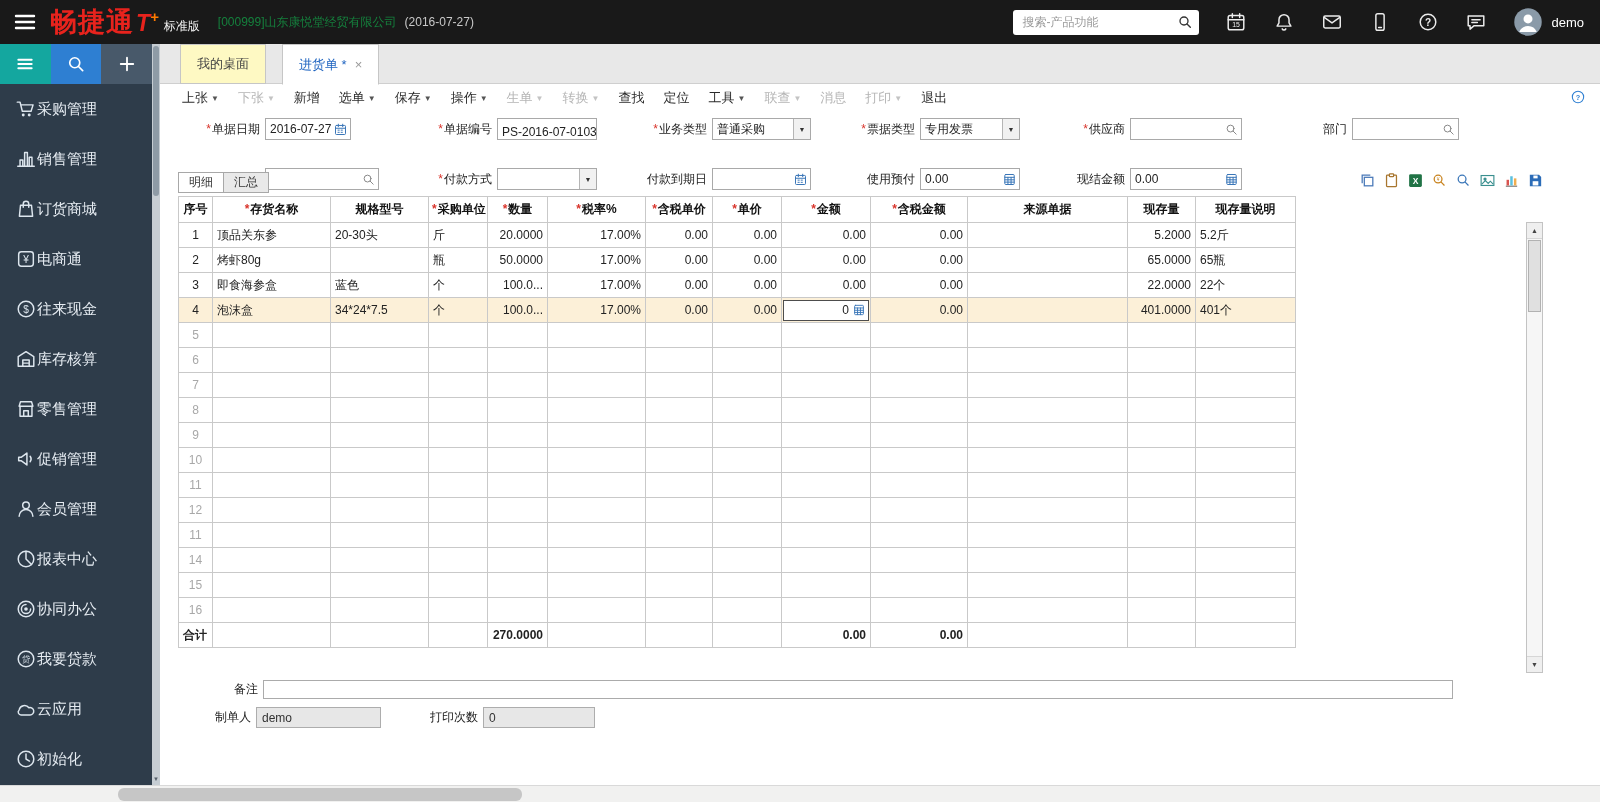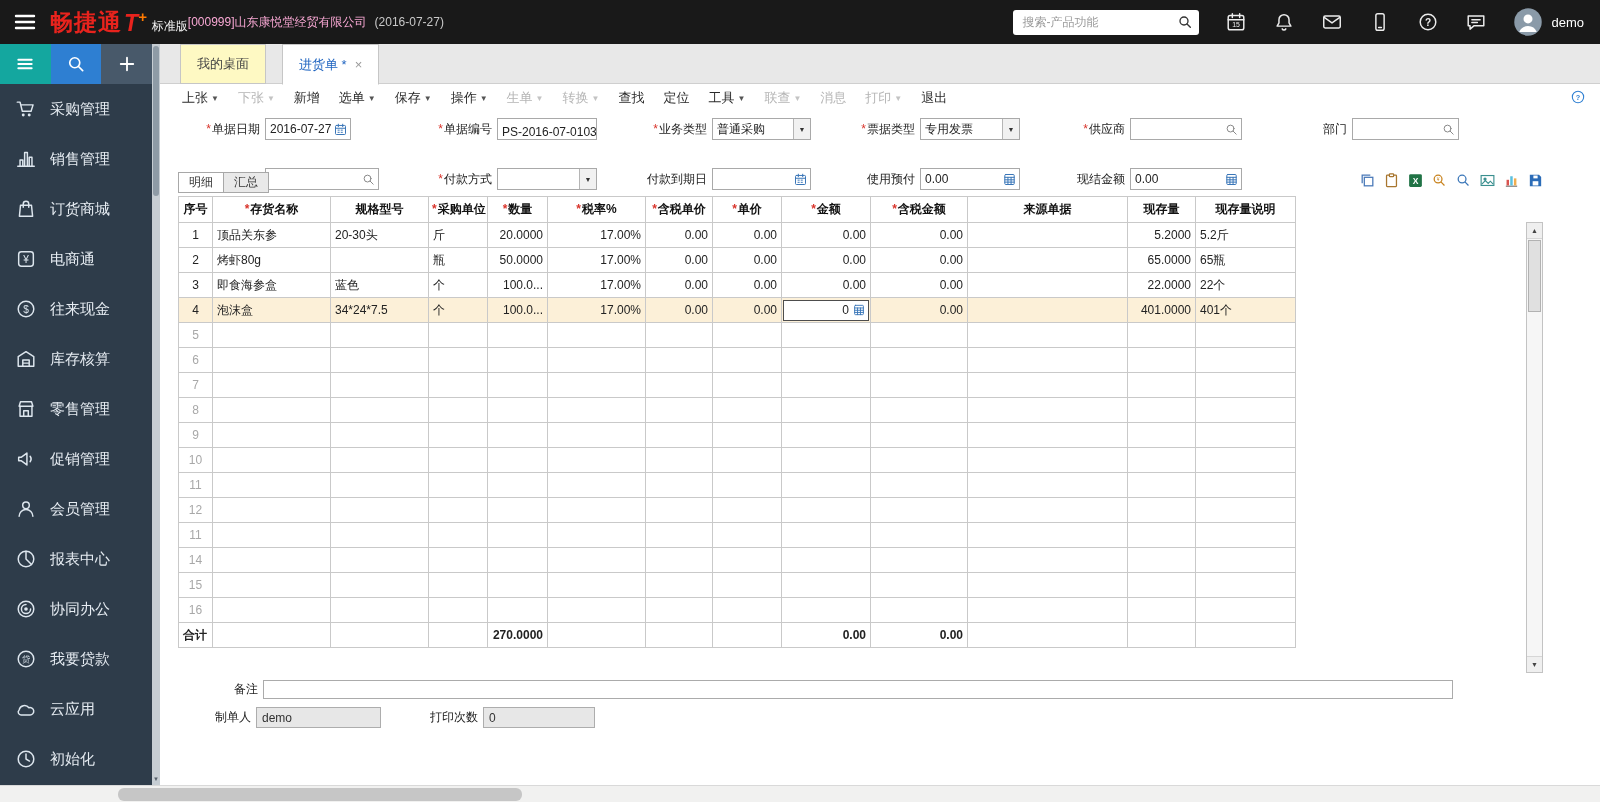--- a/index.html
+++ b/index.html
@@ -5,46 +5,46 @@
   * { box-sizing: border-box; margin: 0; padding: 0; }
   html,body { width:1600px; height:802px; overflow:hidden; }
   body { font-family:"Liberation Sans","DejaVu Sans",sans-serif; font-size:12px; color:#222; background:#fff; position:relative; }
   .icn { display:inline-flex; }
   .icn svg { width:100%; height:100%; display:block; }
 
   
   .topbar { position:absolute; top:0; left:0; width:1600px; height:44px; background:#191919; display:flex; align-items:center; color:#fff; }
   .tb-left { display:flex; align-items:center; padding-left:12px; }
   .hamburger { width:26px; height:24px; color:#fff; margin-right:12px; }
-  .logo-cn { color:#e8231d; font-size:23px; font-weight:bold; letter-spacing:1px; }
+  .logo-cn { color:#e8231d; font-size:27px; font-weight:bold; letter-spacing:1px; }
   .logo-t { color:#e8231d; font-size:23px; font-weight:bold; font-style:italic; margin-left:2px; }
   .logo-plus { color:#ff7a00; font-size:15px; vertical-align:super; }
   .edition { color:#f2f2f2; font-size:12px; margin-left:5px; margin-top:8px; }
-  .company { color:#f9a8d4; font-size:12px; margin-left:0; }
+  .company { color:#15803d; font-size:12px; margin-left:18px; }
   .hdate { color:#c9c9c9; font-size:12px; margin-left:8px; }
   .tb-right { margin-left:auto; display:flex; align-items:center; gap:26px; padding-right:16px; }
   .searchbox { width:186px; height:25px; background:#fff; border-radius:3px; display:flex; align-items:center; padding:0 6px 0 9px; }
   .searchbox input { border:none; outline:none; flex:1; font-size:12px; color:#555; background:transparent; font-family:inherit; }
   .searchbox input::placeholder { color:#9a9a9a; }
   .search-glyph { width:16px; height:16px; color:#333; }
   .tb-icon { width:22px; height:22px; color:#ececec; cursor:pointer; }
   .userwrap { display:flex; align-items:center; gap:8px; cursor:pointer; }
   .avatar { width:30px; height:30px; }
   .username { font-size:13px; color:#fff; }
 
   
   .sidebar { position:absolute; top:44px; left:0; width:160px; bottom:17px; background:#2e3c4a; }
   .tiles { display:flex; height:40px; width:152px; }
   .tile { flex:1; display:flex; align-items:center; justify-content:center; color:#fff; cursor:pointer; }
   .tile .icn { width:20px; height:20px; }
   .tile.t1 { background:#14a79f; }
   .tile.t2 { background:#2e7fd2; }
   .tile.t3 { background:#48596a; }
   .menu { position:absolute; top:40px; left:0; width:152px; }
-  .menu-item { height:50px; display:flex; align-items:center; padding-left:15px; gap:13px; color:#e6ecf2; font-size:15px; cursor:pointer; }
+  .menu-item { height:50px; display:flex; align-items:center; padding-left:15px; color:#e6ecf2; font-size:15px; cursor:pointer; }
   .menu-item .mi-icon { width:22px; height:22px; color:#dde6ee; flex:0 0 22px; }
   .side-scroll { position:absolute; right:0; top:0; bottom:0; width:8px; background:#c6cdd3; }
   .side-thumb { position:absolute; top:2px; left:1px; width:6px; height:150px; background:#8e9ba6; border-radius:3px; }
   .side-arrow { position:absolute; bottom:3px; left:0; width:8px; text-align:center; font-size:6px; color:#55606a; }
 
   
   .main { position:absolute; top:44px; left:160px; width:1440px; bottom:17px; background:#fff; }
 
   .tabstrip { position:absolute; top:0; left:0; right:0; height:40px; background:#e8e8e8; border-bottom:1px solid #cfcfcf; }
   .tab { position:absolute; top:0; height:40px; display:flex; align-items:center; padding:0 16px; font-size:13px; cursor:pointer; }

